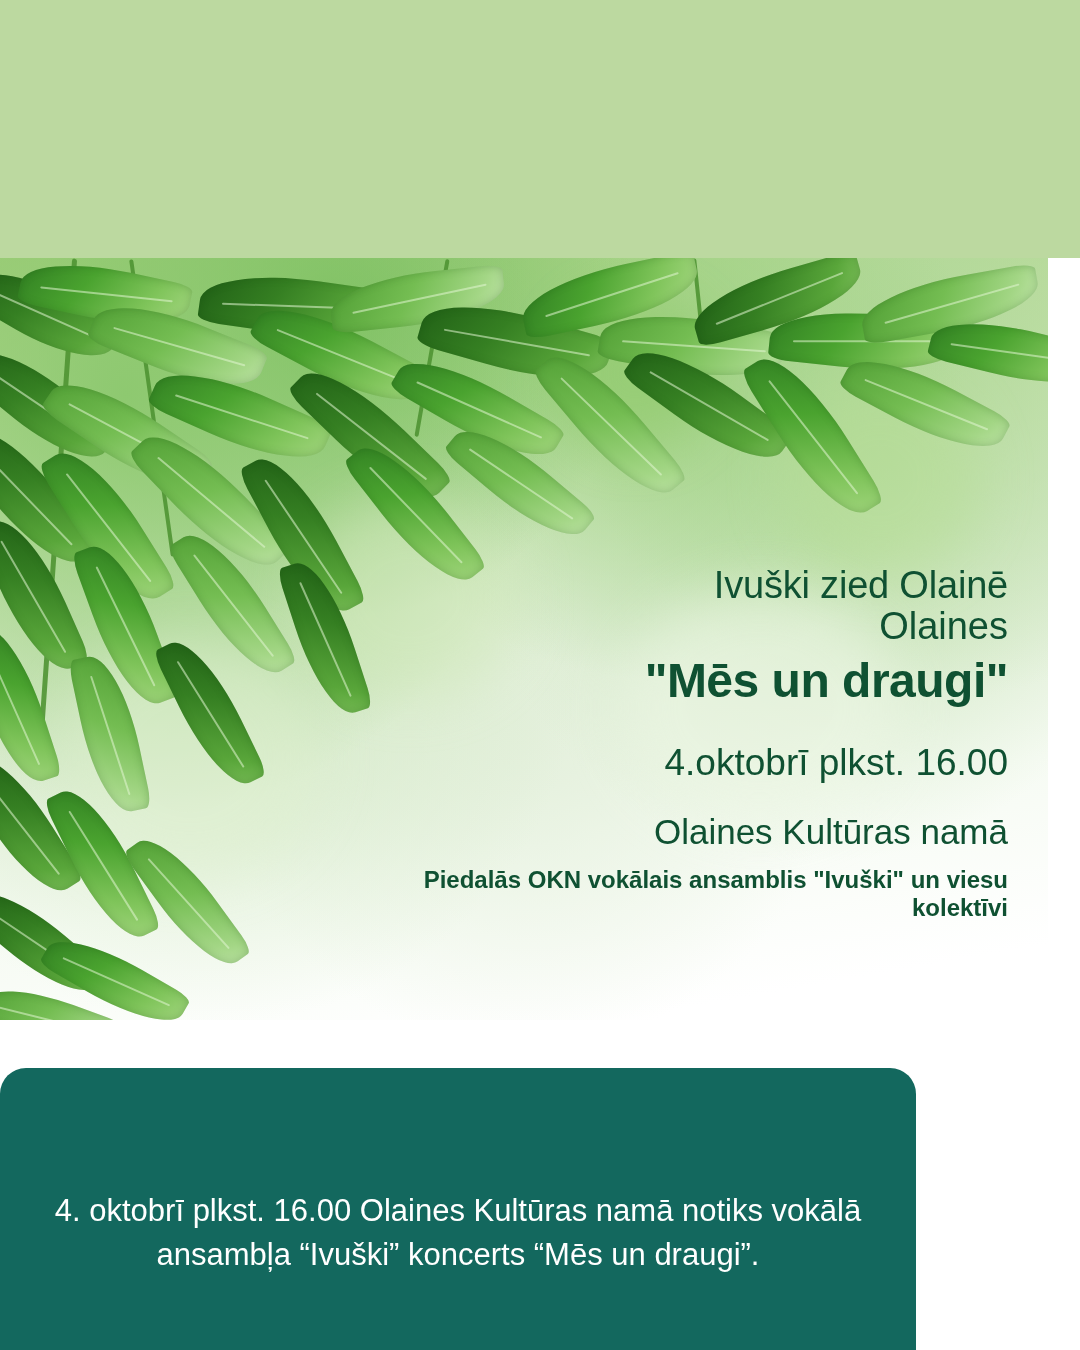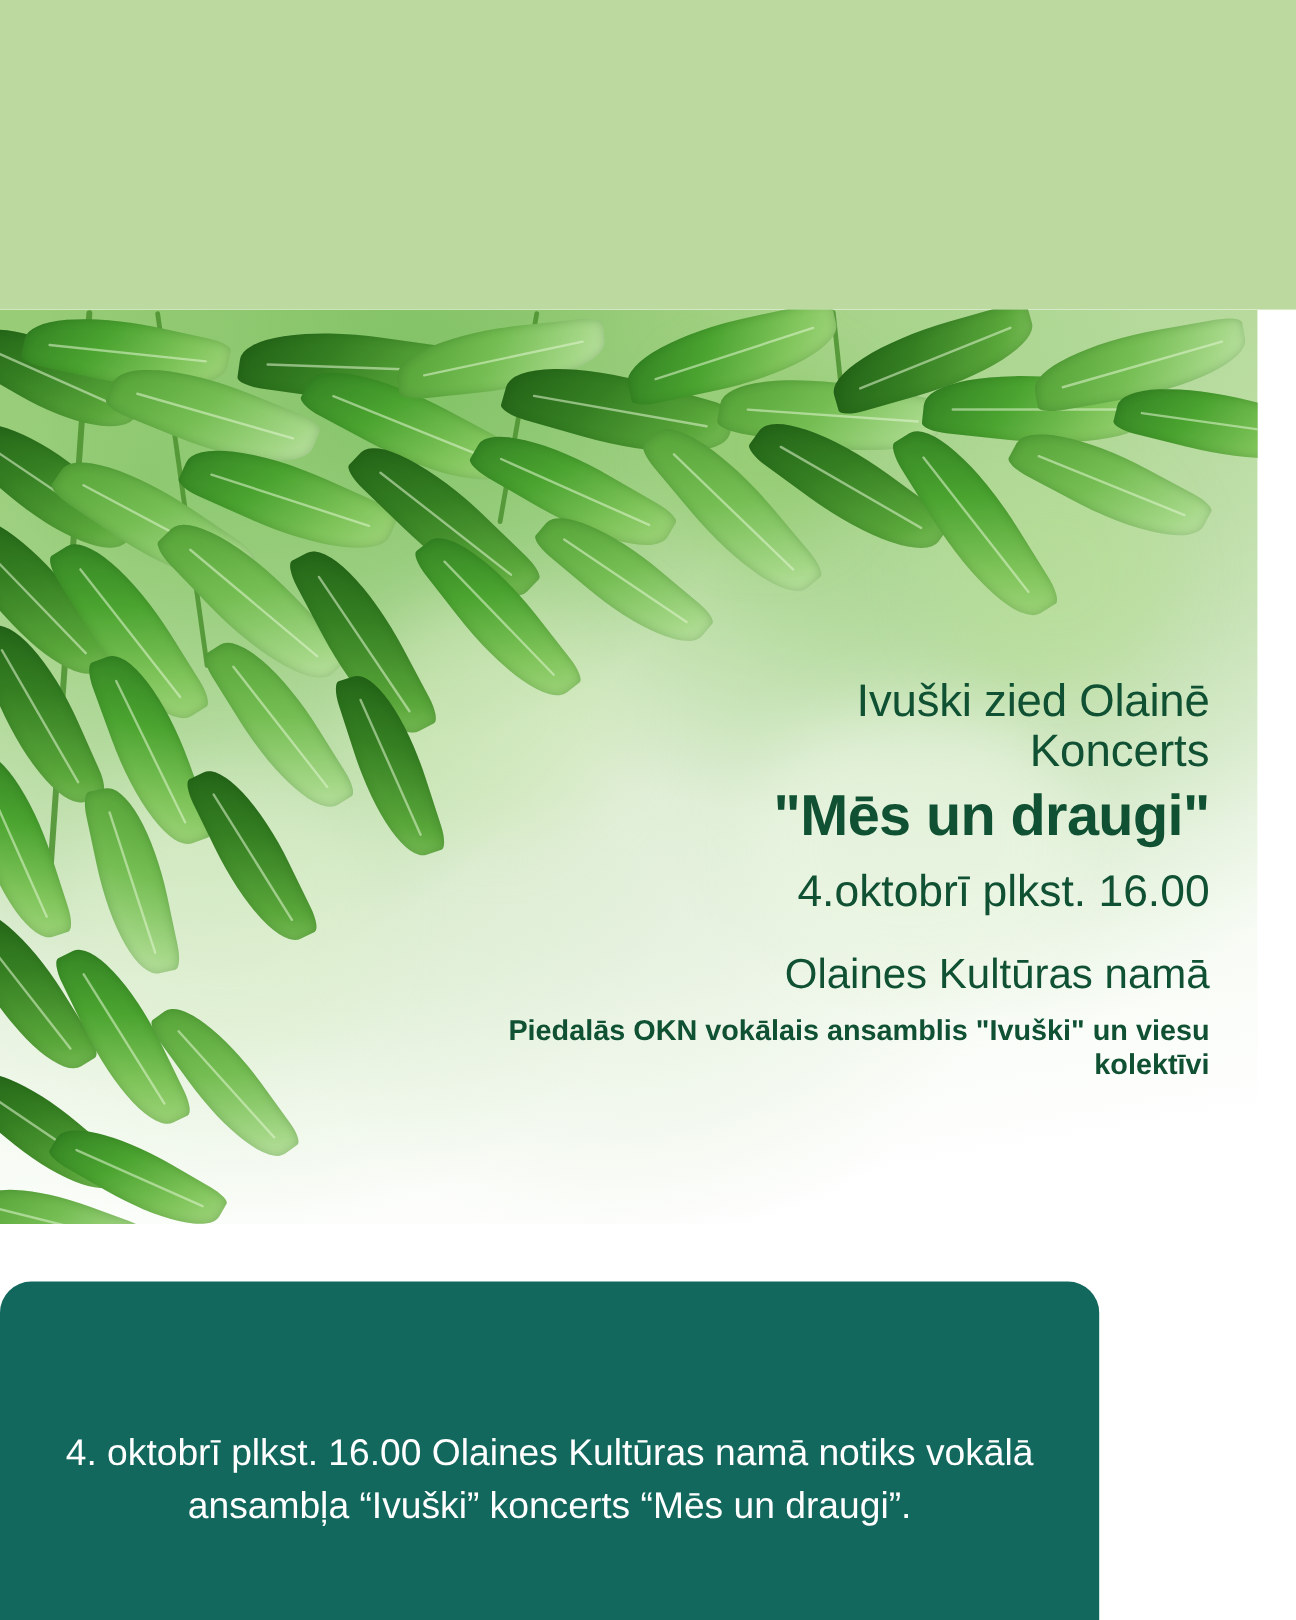--- a/index.html
+++ b/index.html
@@ -122,21 +122,21 @@
     font-size: 48px;
     font-weight: 700;
     color: #0f5132;
     margin-top: 6px;
     letter-spacing: -0.5px;
   }
   .line-date {
     font-size: 37px;
     font-weight: 400;
     color: #0f5132;
-    margin-top: 14px;
+    margin-top: 34px;
   }
   .line-venue {
     font-size: 35px;
     font-weight: 400;
     color: #0f5132;
     margin-top: 28px;
   }
   .line-participants {
     font-size: 24px;
     font-weight: 600;
@@ -235,21 +235,21 @@
 
     <div class="leaf dark" style="left:-60px; top:540px; width:160px; height:52px; transform:rotate(58deg);"></div>
     <div class="leaf" style="left:20px; top:580px; width:165px; height:52px; transform:rotate(64deg);"></div>
     <div class="leaf light" style="left:110px; top:620px; width:155px; height:48px; transform:rotate(54deg);"></div>
     <div class="leaf dark" style="left:-40px; top:660px; width:150px; height:48px; transform:rotate(40deg);"></div>
     <div class="leaf" style="left:40px; top:700px; width:150px; height:46px; transform:rotate(30deg);"></div>
     <div class="leaf light" style="left:-20px; top:740px; width:140px; height:44px; transform:rotate(20deg);"></div>
 
     <div class="text-block">
       <div class="line-title">Ivuški zied Olainē</div>
-      <div class="line-subtitle">Koncerts</div>
+      <div class="line-subtitle">Olaines</div>
       <div class="line-name">"Mēs un draugi"</div>
       <div class="line-date">4.oktobrī plkst. 16.00</div>
       <div class="line-venue">Olaines Kultūras namā</div>
       <div class="line-participants">Piedalās OKN vokālais ansamblis "Ivuški" un viesu kolektīvi</div>
     </div>
 
   </div>
 
   <div class="bottom-band">
     <div class="caption">4. oktobrī plkst. 16.00 Olaines Kultūras namā notiks vokālā ansambļa “Ivuški” koncerts “Mēs un draugi”.</div>

